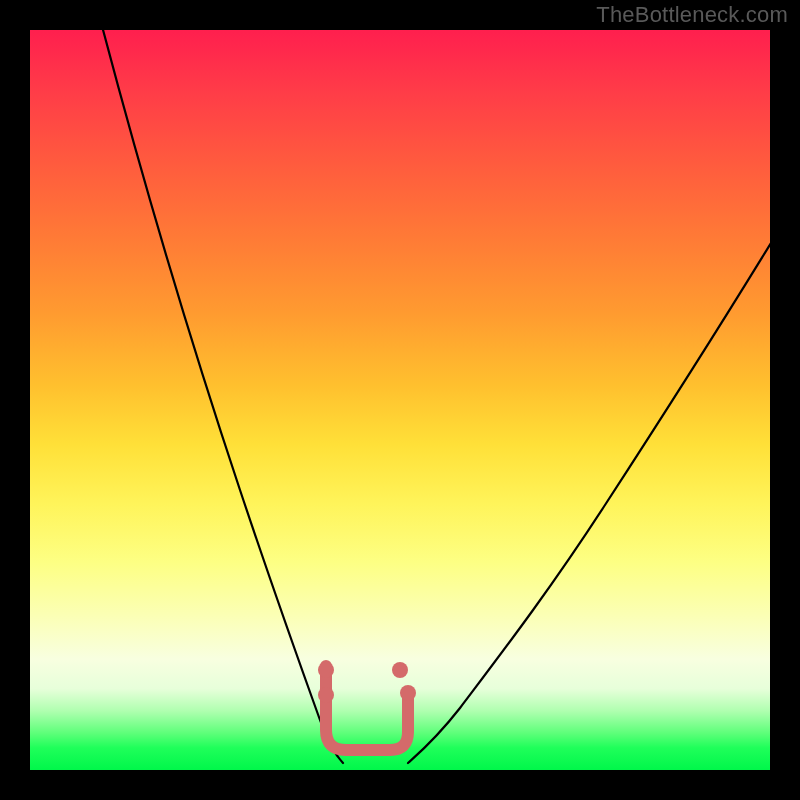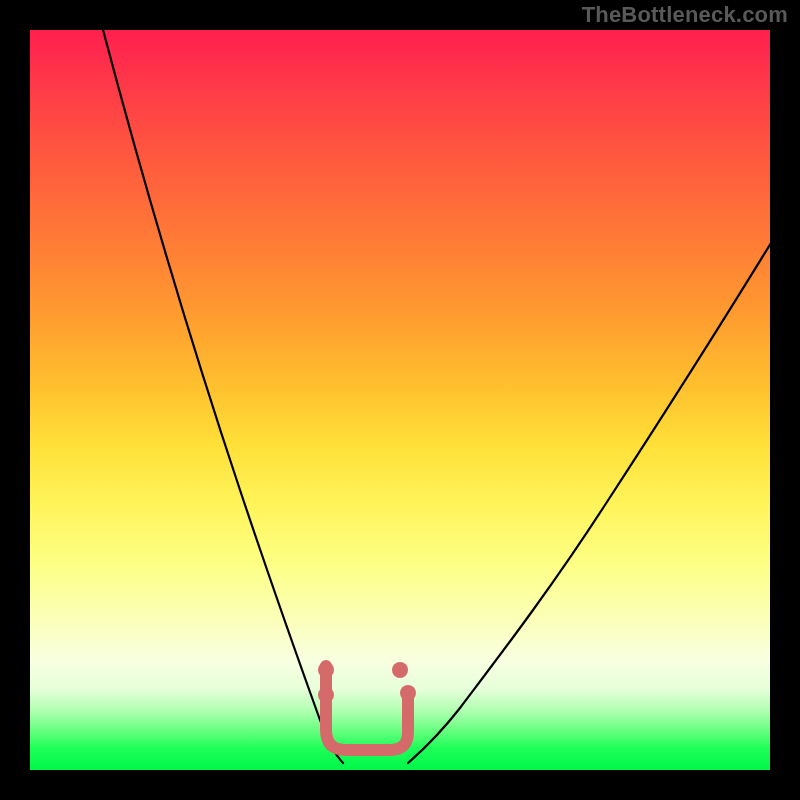--- a/index.html
+++ b/index.html
@@ -16,21 +16,21 @@
     width: 800px;
     height: 800px;
     background: #000;
   }
   .watermark {
     position: absolute;
     top: 2px;
     right: 12px;
     color: #595959;
     font-size: 22px;
-    font-weight: 700;
+    font-weight: 400;
     letter-spacing: 0.2px;
     z-index: 5;
   }
   .plot {
     position: absolute;
     left: 30px;
     top: 30px;
     width: 740px;
     height: 740px;
     overflow: hidden;

